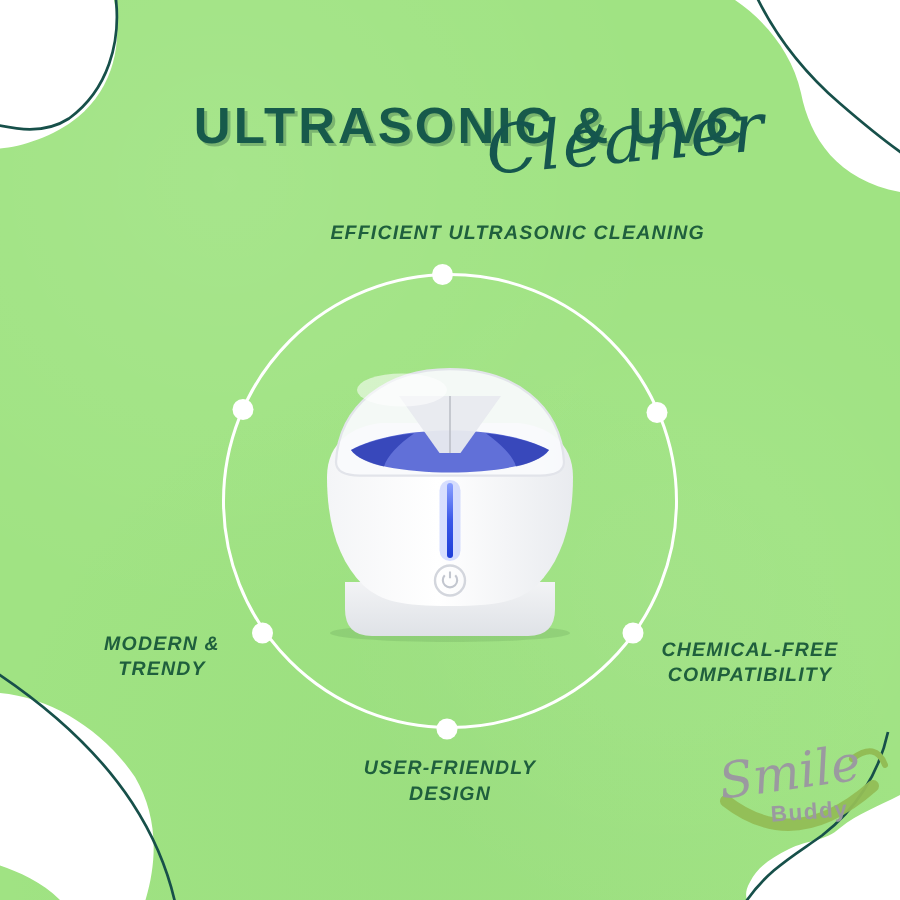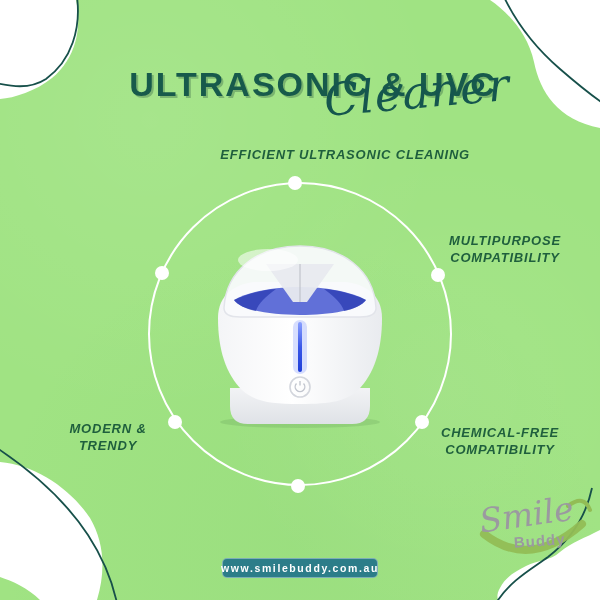--- a/index.html
+++ b/index.html
@@ -73,26 +73,26 @@
     <circle cx="438" cy="275" r="7" fill="#ffffff"></circle>
     <circle cx="175" cy="422" r="7" fill="#ffffff"></circle>
     <circle cx="422" cy="422" r="7" fill="#ffffff"></circle>
     <circle cx="298" cy="486" r="7" fill="#ffffff"></circle>
   </svg>
 
   <h1 class="header-title">ULTRASONIC &amp; UVC</h1>
   <div class="header-script">Cleaner</div>
 
   <div class="feature f-top">EFFICIENT ULTRASONIC CLEANING</div>
-  <div class="feature f-right">MULTIPURPOSE
-COMPATIBILITY</div>
   <div class="feature f-bl">MODERN &amp;
 TRENDY</div>
   <div class="feature f-br">CHEMICAL-FREE
 COMPATIBILITY</div>
+  <div class="feature f-bottom">USER-FRIENDLY
+DESIGN</div>
 
   <svg class="product" viewBox="0 0 180 190">
     <defs>
       <linearGradient id="gradBody" x1="0" y1="0" x2="1" y2="0">
         <stop offset="0" stop-color="#f4f5f7"></stop>
         <stop offset="0.45" stop-color="#ffffff"></stop>
         <stop offset="1" stop-color="#e9ebef"></stop>
       </linearGradient>
       <linearGradient id="gradBase" x1="0" y1="0" x2="0" y2="1">
         <stop offset="0" stop-color="#f2f3f5"></stop>
@@ -118,23 +118,20 @@
     </g>
     <rect x="83" y="82" width="14" height="54" rx="7" fill="#4f6dff" opacity="0.22"></rect>
     <rect x="88" y="84" width="4" height="50" rx="2" fill="url(#gradLed)"></rect>
     <g>
       <circle cx="90" cy="149" r="10" fill="none" stroke="#d3d6dd" stroke-width="1.6"></circle>
       <path d="M86.5,145.5 A4.8,4.8 0 1 0 93.5,145.5" fill="none" stroke="#c2c6cf" stroke-width="1.4"></path>
       <line x1="90" y1="143" x2="90" y2="147.5" stroke="#c2c6cf" stroke-width="1.4"></line>
     </g>
   </svg>
 
-  <div class="badge">
-    <span>www.smilebuddy.com.au</span>
-  </div>
 
   <svg class="logo" viewBox="0 0 132 86">
     <path d="M16,48 Q62,84 114,38" fill="none" stroke="#92BD55" stroke-width="8" stroke-linecap="round" opacity="0.95"></path>
     <path d="M100,20 Q116,8 122,24" fill="none" stroke="#92BD55" stroke-width="4" stroke-linecap="round"></path>
     <text x="60" y="40" text-anchor="middle" transform="rotate(-8 60 40)" font-family="DejaVu Serif, serif" font-style="italic" font-size="33" fill="#9B99A0">Smile</text>
     <text x="72" y="60" text-anchor="middle" transform="rotate(-4 72 60)" font-family="Liberation Sans, sans-serif" font-weight="bold" font-size="15" letter-spacing="1" fill="#9B99A0">Buddy</text>
   </svg>
 
 </div>
 

